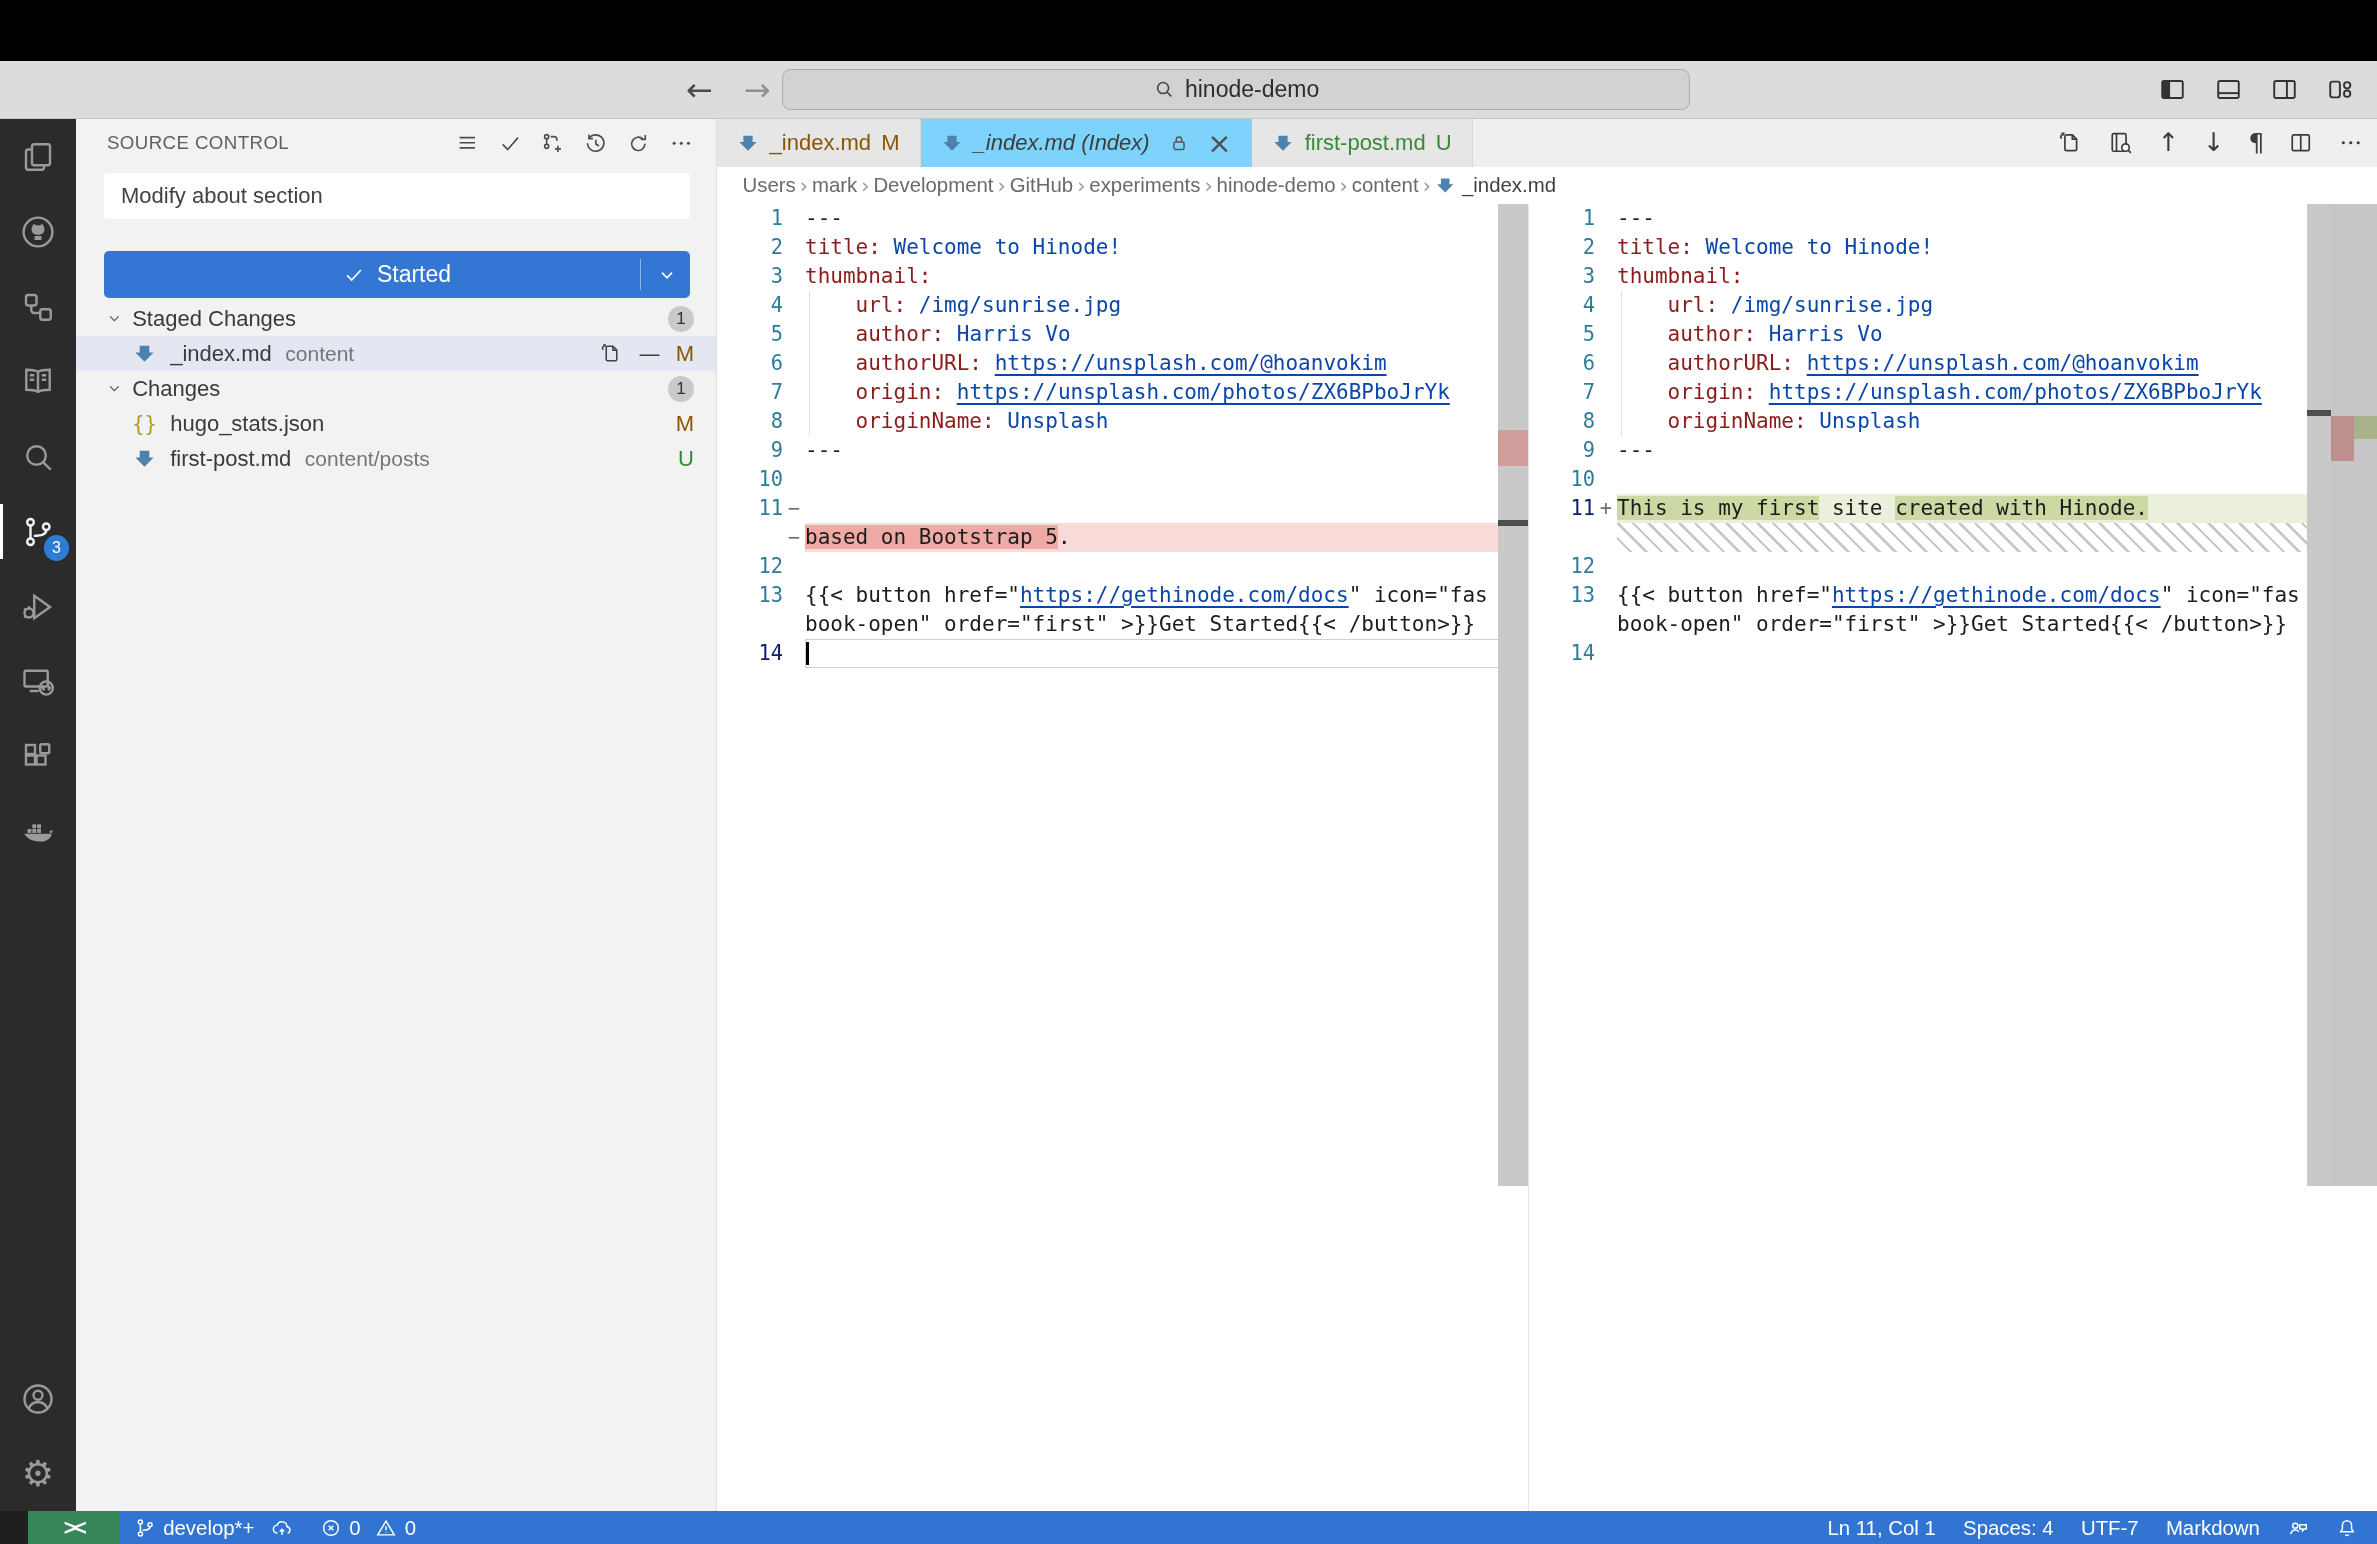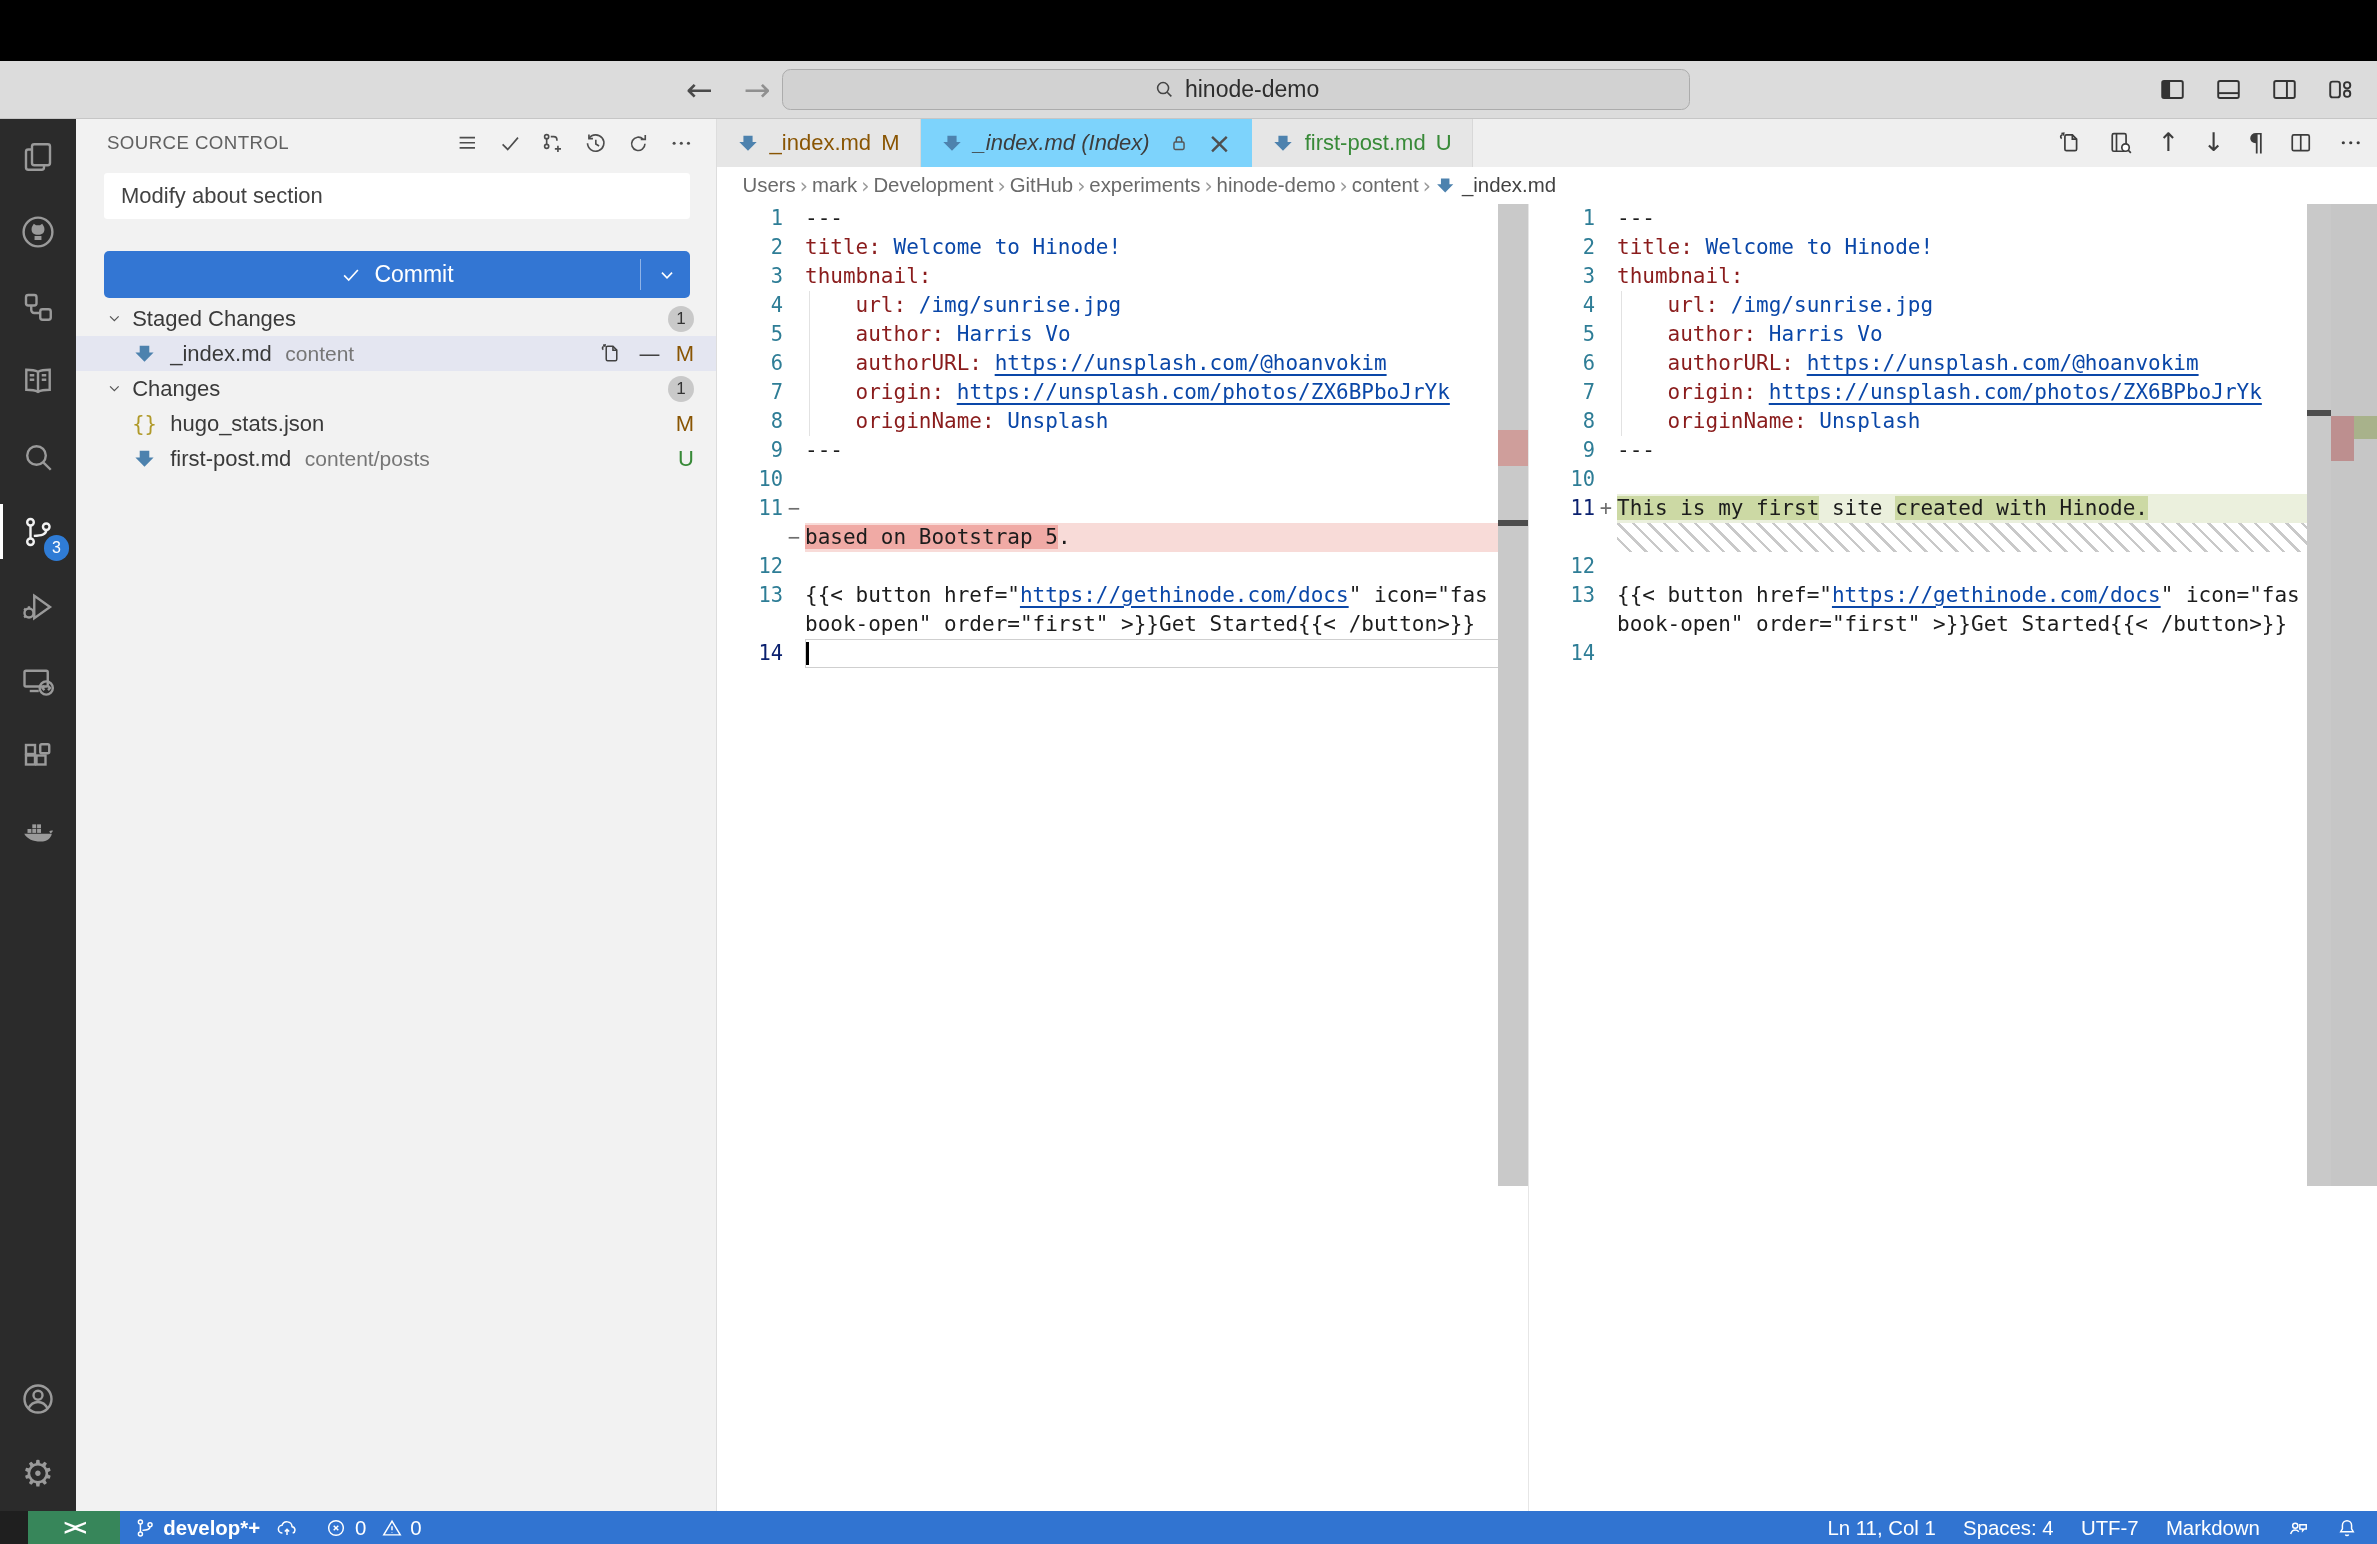--- a/index.html
+++ b/index.html
@@ -341,21 +341,21 @@
               </svg>
             </span>
           </span>
         </span>
     </div>
     <input class="commit-input" value="Modify about section" style="">
     <div class="commit-btn">
       <svg viewBox="0 0 24 24" fill="none" stroke="#fff" stroke-width="1.8">
           <path d="M4.5 12.5l5 5 10-11"></path>
         </svg>
-      <span>Commit</span>
+      <span>Started</span>
       <span class="divider"></span>
       <span class="chev">
         <svg viewBox="0 0 24 24" fill="none" stroke="#fff" stroke-width="1.8">
             <path d="M6.5 9.5l5.5 5.5 5.5-5.5"></path>
           </svg>
       </span>
     </div>
     <div class="tree" id="sc-tree">
         <div class="tree-row">
           <span class="twist">
@@ -732,21 +732,21 @@
 <div class="statusbar">
   <div class="sb-corner"></div>
   <div class="sb-remote">&gt;&lt;</div>
   <div class="sb-item">
     <svg viewBox="0 0 24 24" fill="none" stroke="#fff" stroke-width="1.6">
         <circle cx="7" cy="5.5" r="2.2"></circle>
         <circle cx="7" cy="18.5" r="2.2"></circle>
         <circle cx="17.5" cy="8.5" r="2.2"></circle>
         <path d="M7 7.7v8.6M17.5 10.7c0 3.2-3.4 3.6-8.3 3.9"></path>
       </svg>
-    <span style="font-weight:bold">develop*+</span>
+    <span style="font-weight:normal">develop*+</span>
     <svg viewBox="0 0 24 24" fill="none" stroke="#fff" stroke-width="1.6" style="margin-left:8.5px">
         <path d="M7 17.5a4.2 4.2 0 0 1-.4-8.4 5.6 5.6 0 0 1 10.9 1.5 3.6 3.6 0 0 1 .7 7"></path>
         <path d="M12 19.5v-6M9.6 15.9L12 13.5l2.4 2.4"></path>
       </svg>
   </div>
   <div class="sb-item">
     <svg viewBox="0 0 24 24" fill="none" stroke="#fff" stroke-width="1.6">
         <circle cx="12" cy="12" r="8"></circle>
         <path d="M9.5 9.5l5 5M14.5 9.5l-5 5"></path>
       </svg>

